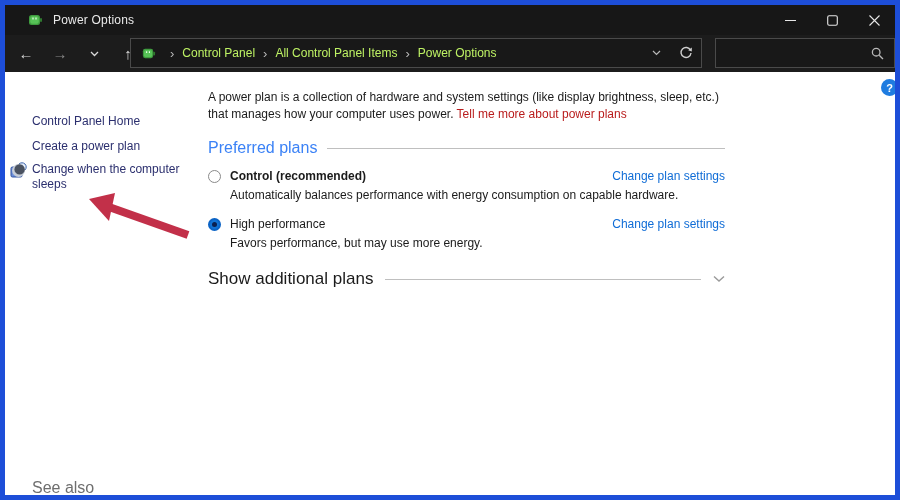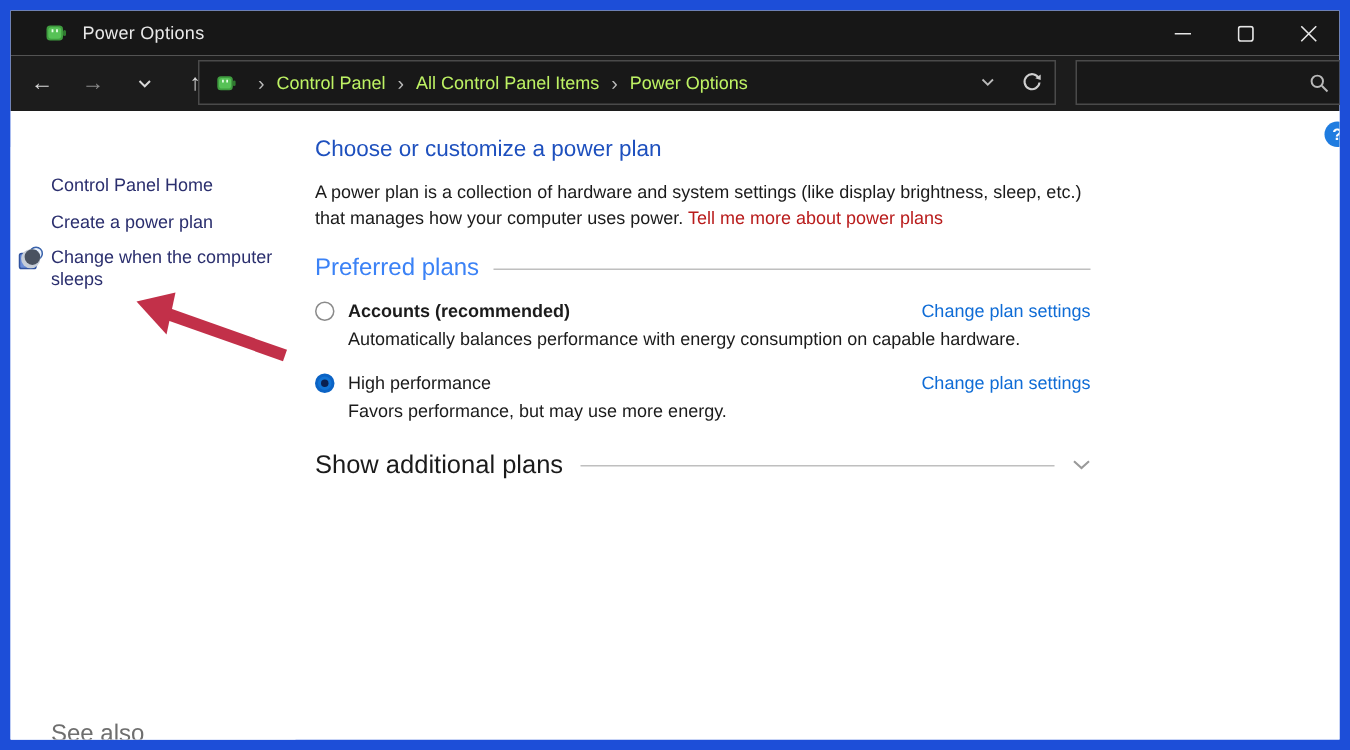--- a/index.html
+++ b/index.html
@@ -1,18 +1,18 @@
 <!DOCTYPE html>
 <html><head>
 <meta charset="utf-8">
 <style>
   html,body{margin:0;padding:0;background:#2a2a2a;}
   *{box-sizing:border-box;font-family:"Liberation Sans","DejaVu Sans",sans-serif;}
   .window{position:relative;width:900px;height:500px;background:#ffffff;overflow:hidden;
-          border:7px solid #1d4ed8;}
+          border:5px solid #1d4ed8;}
   
   .titlebar{position:absolute;left:0;top:0;width:100%;height:30px;background:#171717;
             display:flex;align-items:center;}
   .app-icon{width:16px;height:16px;margin-left:22px;flex:0 0 auto;}
   .title-text{color:#e9e9e9;font-size:12px;margin-left:10px;letter-spacing:.2px;}
   .caption-buttons{position:absolute;right:0;top:0;height:30px;display:flex;}
   .caption-btn{width:42px;height:30px;display:flex;align-items:center;justify-content:center;
                background:transparent;border:none;cursor:default;}
   
   .toolbar{position:absolute;left:0;top:30px;width:100%;height:37px;background:#1c1c1c;}
@@ -186,33 +186,32 @@
       <div class="see-also">See also</div>
       <div class="see-also-link">User Accounts</div>
     </div>
 
     <svg class="annotation" width="200" height="120" viewBox="0 0 200 120">
       <line x1="183" y1="108" x2="104" y2="80" stroke="#c23049" stroke-width="8"></line>
       <polygon points="84,72 110,66 104,94" fill="#c23049"></polygon>
     </svg>
 
     <div class="main">
-      <h1 class="page-heading">Choose or customize a power plan</h1>
       <p class="intro"><span>A power plan is a collection of hardware and system settings (like display brightness, sleep, etc.) that manages how your computer uses power. </span><a>Tell me more about power plans</a></p>
 
       <div class="group-row">
         <span class="group-label">Preferred plans</span>
         <span class="group-line"></span>
       </div>
 
       <div class="plans">
         <div class="plan-row">
           <div class="plan-top">
             <span class="radio"></span>
-            <span class="plan-name bold">Accounts (recommended)</span>
+            <span class="plan-name bold">Control (recommended)</span>
             <a class="plan-link">Change plan settings</a>
           </div>
           <div class="plan-desc">Automatically balances performance with energy consumption on capable hardware.</div>
         </div>
 
         <div class="plan-row">
           <div class="plan-top">
             <span class="radio checked"></span>
             <span class="plan-name">High performance</span>
             <a class="plan-link">Change plan settings</a>

